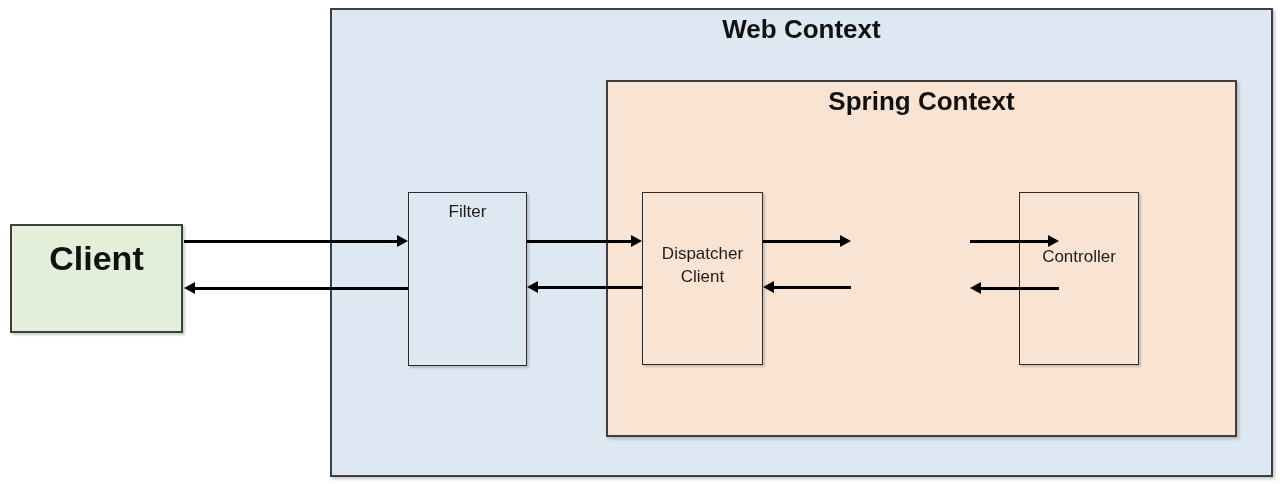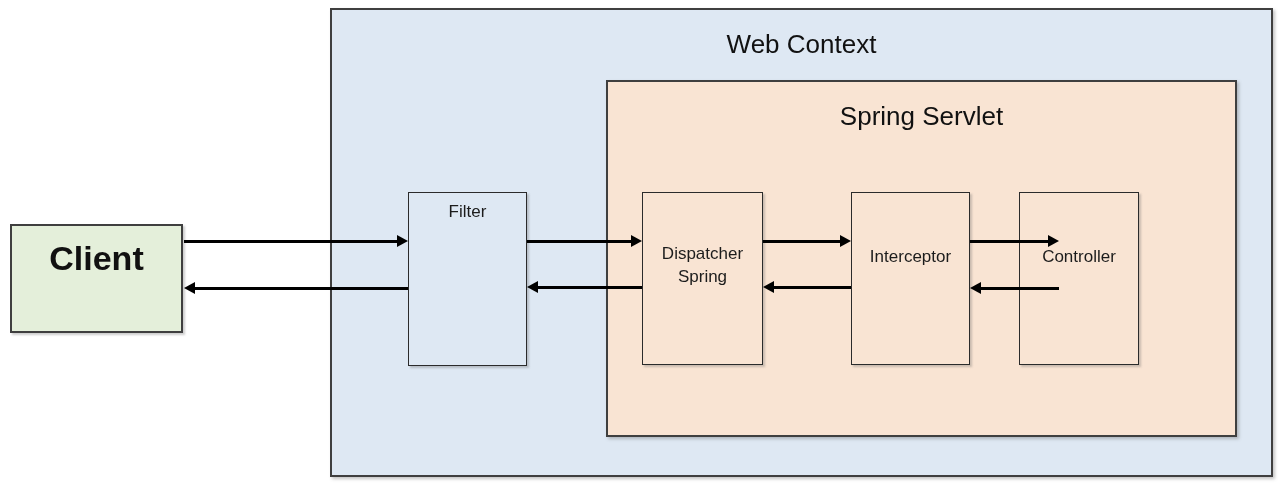--- a/index.html
+++ b/index.html
@@ -20,23 +20,23 @@
   #web-context {
     left: 330px; top: 8px; width: 943px; height: 469px;
     background: var(--web-context-fill, #dee8f3);
   }
   #spring-context {
     left: 606px; top: 80px; width: 631px; height: 357px;
     background: var(--spring-context-fill, #f9e4d3);
   }
   .context-title {
     display: block;
-    padding-top: 19px;
+    padding-top: 4px;
     font-size: 26px;
-    font-weight: normal;
+    font-weight: bold;
     color: #111111;
     letter-spacing: 0px;
   }
 
   .node {
     border: 1.5px solid #2b2b2b;
     box-shadow: 1.5px 1.5px 2px rgba(90,90,90,0.3);
     font-size: 17px;
     color: #1c1c1c;
     line-height: 1.35;
@@ -100,38 +100,35 @@
 </head>
 <body>
 
 <div id="canvas">
 
   <div class="box context-box" id="web-context">
     <span class="context-title">Web Context</span>
   </div>
 
   <div class="box context-box" id="spring-context">
-    <span class="context-title">Spring Servlet</span>
+    <span class="context-title">Spring Context</span>
   </div>
 
   <div class="box node" id="node-client">
     <span class="node-label">Client</span>
   </div>
 
   <div class="box node" id="node-filter">
     <span class="node-label">Filter</span>
   </div>
 
   <div class="box node" id="node-dispatcher">
-    <span class="node-label">Dispatcher Spring</span>
+    <span class="node-label">Dispatcher Client</span>
   </div>
 
-  <div class="box node" id="node-interceptor">
-    <span class="node-label">Interceptor</span>
-  </div>
 
   <div class="box node" id="node-controller">
     <span class="node-label">Controller</span>
   </div>
 
   <div class="arrow fwd" id="arrow-client-filter-req">
     <div class="shaft"></div>
     <div class="head"></div>
   </div>
   <div class="arrow ret" id="arrow-filter-client-res">

